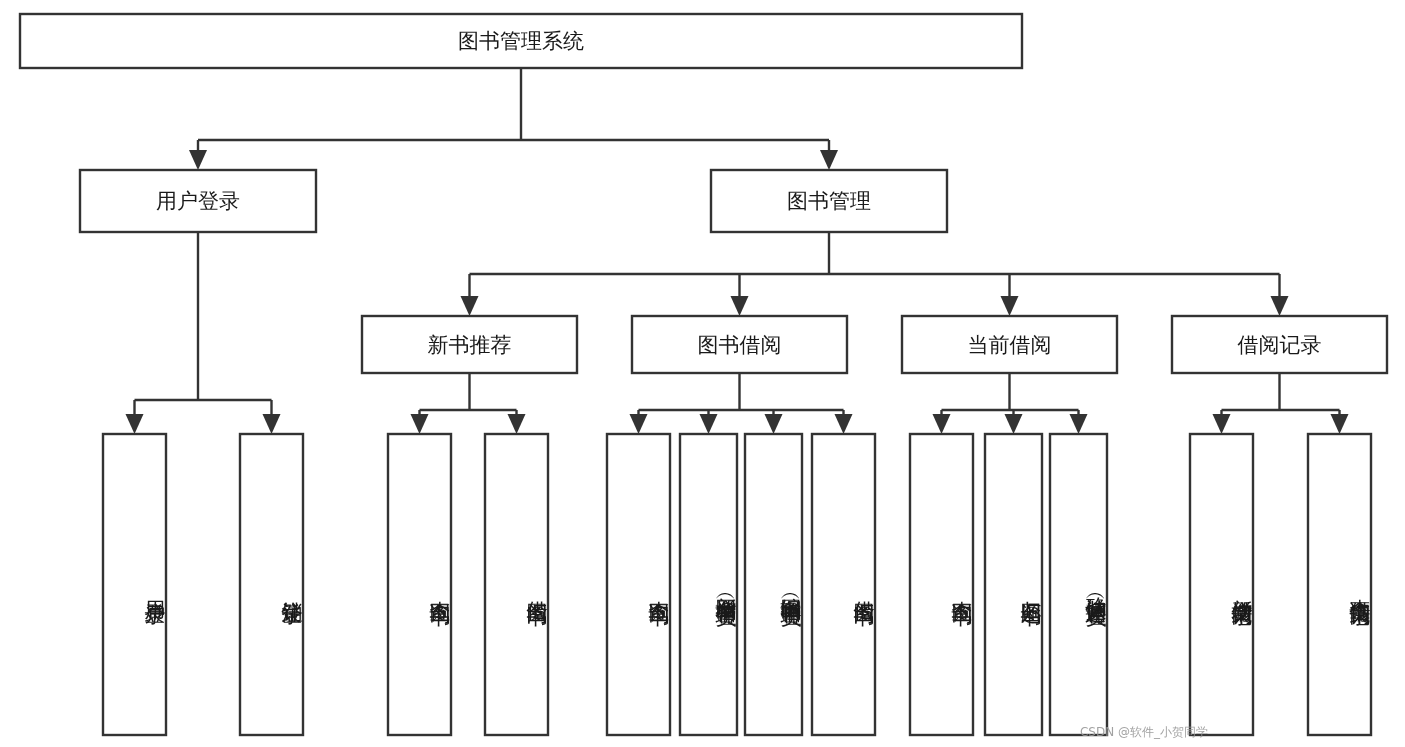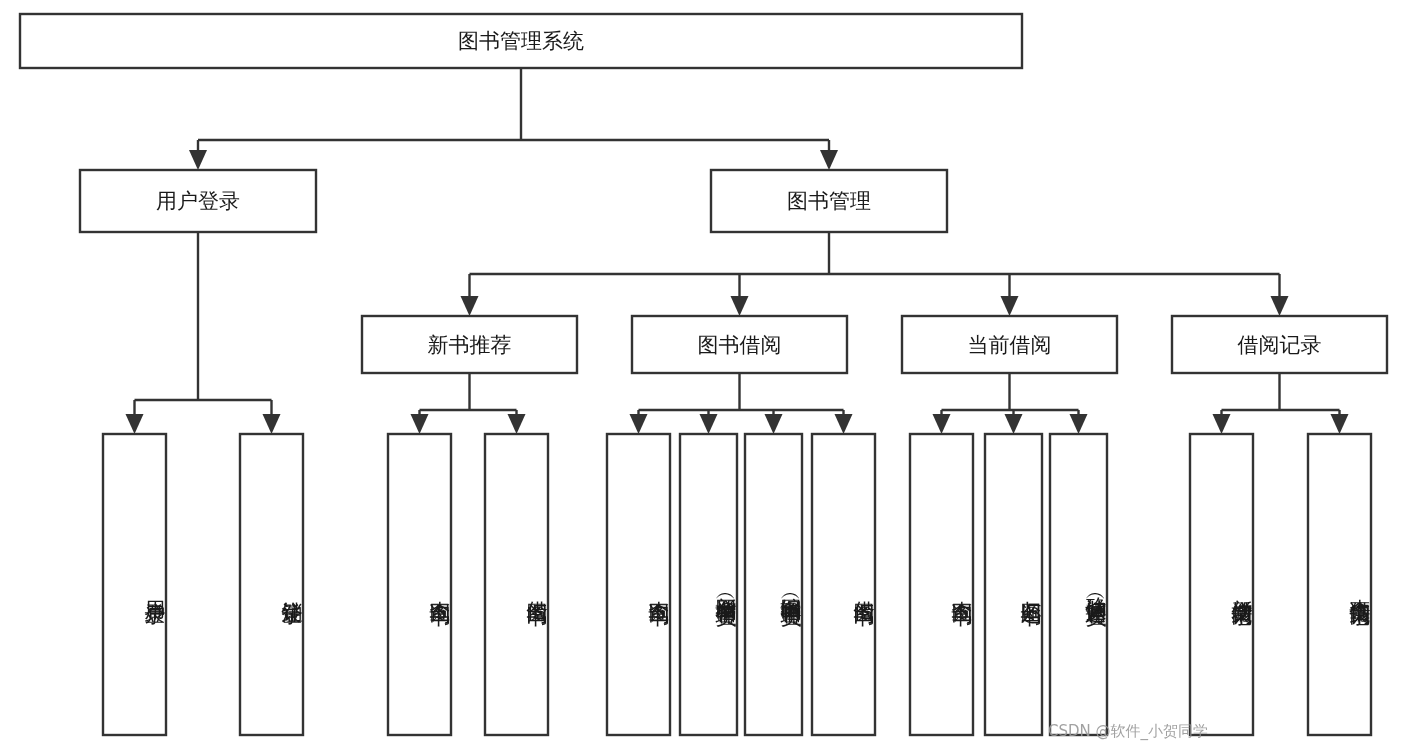--- a/index.html
+++ b/index.html
@@ -64,21 +64,21 @@
     pointer-events: none;
     display: flex;
     align-items: flex-start;
     justify-content: center;
   }
   .watermark {
     position: absolute;
     right: 10px;
     bottom: 6px;
     font-family: "DejaVu Sans", "Liberation Sans", sans-serif;
-    font-size: 15px;
+    font-size: 12px;
     color: #9a9a9a;
     opacity: 0.92;
     white-space: nowrap;
     pointer-events: none;
   }
 </style>
 </head>
 <body>
 
 <div id="diagram-root">

